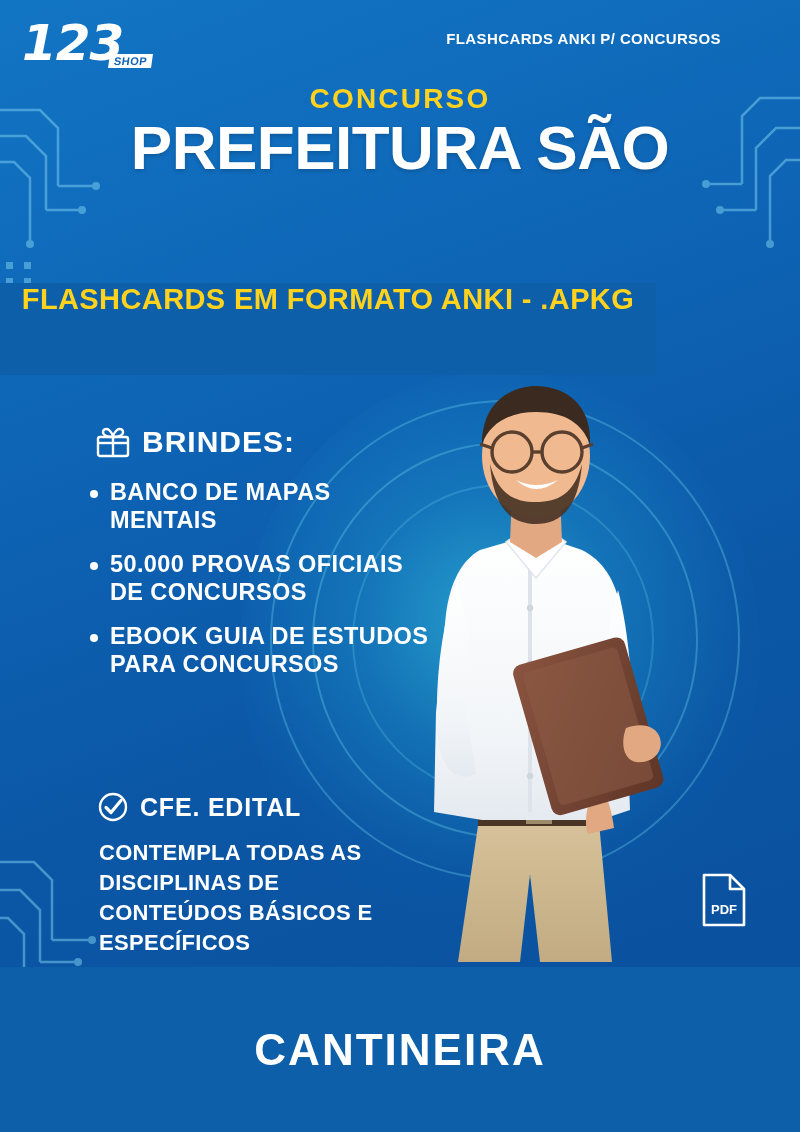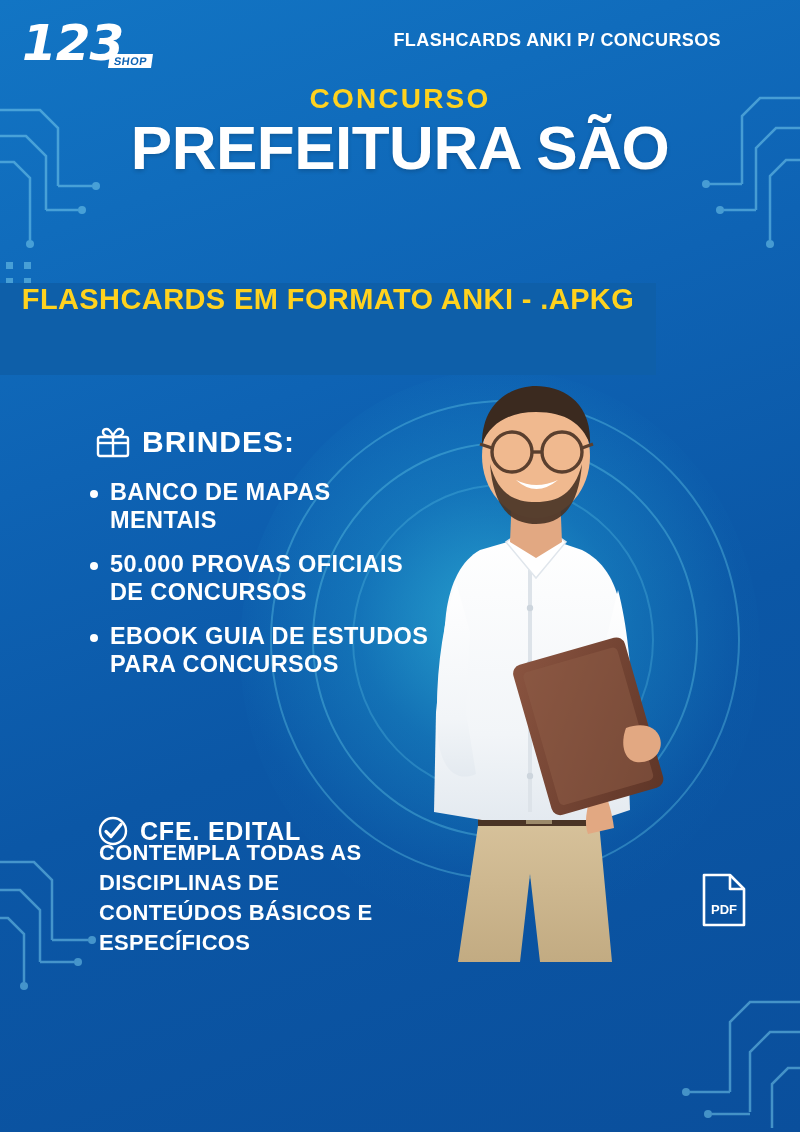--- a/index.html
+++ b/index.html
@@ -52,21 +52,21 @@
     letter-spacing: -1px;
   }
   .logo-shop {
     position: absolute; right: 0; bottom: 2px;
     background: #ffffff; color: #0e63b4;
     font-size: 11px; font-weight: 800; letter-spacing: .5px;
     padding: 1px 5px; transform: skewX(-8deg);
   }
   .top-right {
     position: absolute; right: 24px; top: 30px;
-    color: #ffffff; font-size: 18px; font-weight: 700; letter-spacing: .4px; padding-left: 24px;
+    color: #ffffff; font-size: 15px; font-weight: 700; letter-spacing: .4px; padding-left: 24px;
   }
   .concurso {
     position: absolute; left: 0; top: 83px; width: 800px; text-align: center;
     color: #ffd21e; font-size: 28px; font-weight: 800; letter-spacing: 2.2px;
   }
   .title {
     position: absolute; left: 0; top: 115px; width: 800px; text-align: center;
     color: #ffffff; font-weight: 800; letter-spacing: -.5px;
     font-size: 62px; line-height: 66px;
     text-shadow: 0 2px 4px rgba(0,0,0,.18);
@@ -97,21 +97,21 @@
   .dot {
     width: 8px; height: 8px; border-radius: 50%; background: #ffffff;
     margin-top: 12px; flex: 0 0 8px;
   }
   .bullet-text {
     color: #ffffff; font-size: 23.5px; font-weight: 700;
     line-height: 28px; letter-spacing: .4px;
   }
 
   .cfe-head {
-    position: absolute; left: 98px; top: 816px;
+    position: absolute; left: 98px; top: 792px;
     display: flex; align-items: center; gap: 12px;
   }
   .check-icon { width: 30px; height: 30px; }
   .cfe-label { color: #ffffff; font-size: 25px; font-weight: 800; letter-spacing: .8px; }
 
   .cfe-body {
     position: absolute; left: 99px; top: 838px; width: 320px;
     color: #ffffff; font-size: 22px; font-weight: 700; line-height: 30px; letter-spacing: .3px;
   }
 
@@ -321,14 +321,17 @@
     <span class="cfe-label">CFE. EDITAL</span>
   </div>
   <div class="cfe-body">CONTEMPLA TODAS AS DISCIPLINAS DE CONTEÚDOS BÁSICOS E ESPECÍFICOS</div>
 
   <svg class="pdf-badge" viewBox="0 0 48 56">
     <path d="M4 3 H30 L44 17 V53 H4 Z" fill="none" stroke="#ffffff" stroke-width="2.6" stroke-linejoin="round"></path>
     <path d="M30 3 V17 H44" fill="none" stroke="#ffffff" stroke-width="2.6" stroke-linejoin="round"></path>
     <text x="24" y="42" text-anchor="middle" fill="#ffffff" font-family="Liberation Sans, sans-serif" font-size="13" font-weight="700">PDF</text>
   </svg>
 
+  <div class="footer">
+    <div class="footer-text">CANTINEIRA</div>
+  </div>
 
 </div>
 
 </body></html>

